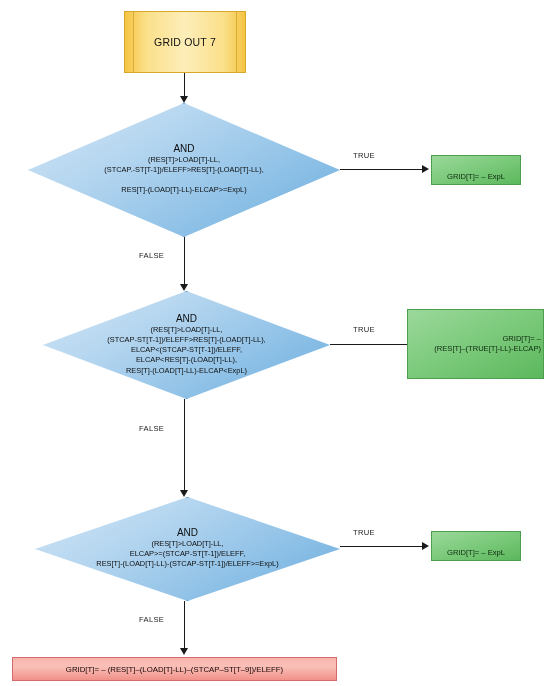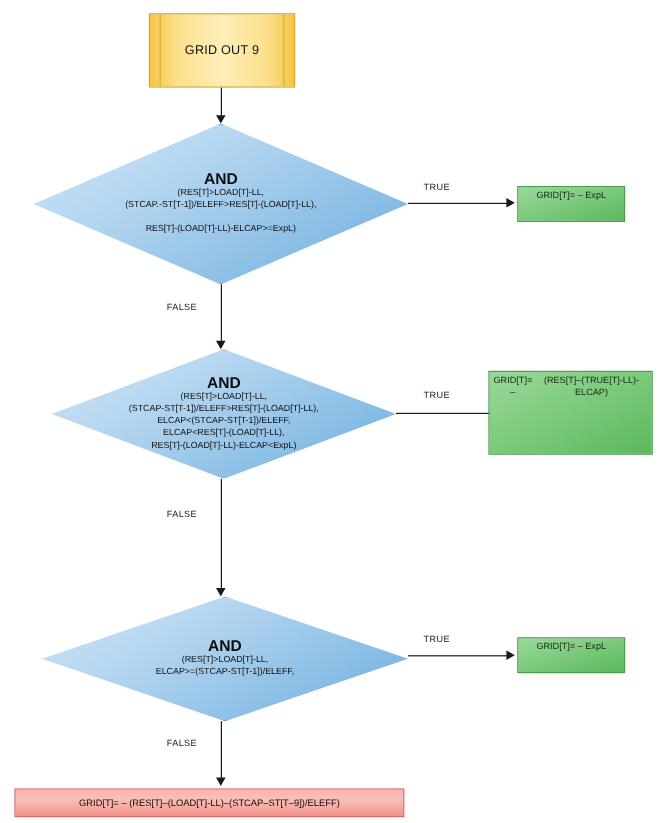--- a/index.html
+++ b/index.html
@@ -63,33 +63,33 @@
     transform: translate(-50%, -50%);
     width: 100%;
     text-align: center;
     color: #0d0d0d;
     font-size: 7.4px;
     line-height: 10.2px;
     z-index: 3;
     white-space: nowrap;
   }
   .diamond-text .and {
-    font-weight: bold;
-    font-size: 13px;
+    font-weight: normal;
+    font-size: 10px;
     display: block;
     margin-bottom: .5px;
   }
 
   
   .green-box {
     position: absolute;
     border: 1px solid #4e9c4e;
     background: linear-gradient(to bottom right, #9bd89b 0%, #7ecb7e 45%, #5cb85c 100%);
     display: flex;
-    align-items: flex-start;
+    align-items: flex-end;
     justify-content: center;
     text-align: center;
     color: #10290f;
     font-size: 7.6px;
     line-height: 10px;
     padding: 2px;
   }
 
   
   .red-box {
@@ -140,21 +140,21 @@
   }
 </style>
 </head>
 <body>
 
 <div id="canvas">
 
   <div class="proc-box" style="left:124px; top:11px; width:122px; height:62px;">
     <span class="bar left"></span>
     <span class="bar right"></span>
-    <span class="proc-label">GRID OUT 9</span>
+    <span class="proc-label">GRID OUT 7</span>
   </div>
 
   <div class="v-line" style="left:184px; top:73px; height:24px;"></div>
   <div class="arrow-down" style="left:180px; top:96px;"></div>
 
   <div class="diamond-wrap" style="left:28px; top:103px; width:312px; height:134px;">
     <div class="diamond-shape"></div>
     <div class="diamond-text">
       <span class="and">AND</span>
       <span>(RES[T]&gt;LOAD[T]-LL,</span><br>
@@ -185,35 +185,36 @@
       <span>ELCAP&lt;(STCAP-ST[T-1])/ELEFF,</span><br>
       <span>ELCAP&lt;RES[T]-(LOAD[T]-LL),</span><br>
       <span>RES[T]-(LOAD[T]-LL)-ELCAP&lt;ExpL)</span>
     </div>
   </div>
 
   <div class="h-line" style="left:330px; top:344px; width:94px;"></div>
   <div class="arrow-right" style="left:422px; top:340px;"></div>
   <div class="edge-label" style="left:353px; top:325px;">TRUE</div>
 
-  <div class="green-box" style="left:407px; top:309px; width:137px; height:70px; ">
+  <div class="green-box" style="left:407px; top:309px; width:137px; height:70px; flex-direction:column;">
     <span>GRID[T]= –</span>
     <span>(RES[T]–(TRUE[T]-LL)-ELCAP)</span>
   </div>
 
   <div class="v-line" style="left:184px; top:399px; height:92px;"></div>
   <div class="arrow-down" style="left:180px; top:490px;"></div>
   <div class="edge-label" style="left:139px; top:424px;">FALSE</div>
 
   <div class="diamond-wrap" style="left:35px; top:497px; width:305px; height:104px;">
     <div class="diamond-shape"></div>
     <div class="diamond-text">
       <span class="and">AND</span>
       <span>(RES[T]&gt;LOAD[T]-LL,</span><br>
       <span>ELCAP&gt;=(STCAP-ST[T-1])/ELEFF,</span><br>
+      <span>RES[T]-(LOAD[T]-LL)-(STCAP-ST[T-1])/ELEFF&gt;=ExpL)</span>
     </div>
   </div>
 
   <div class="h-line" style="left:340px; top:546px; width:84px;"></div>
   <div class="arrow-right" style="left:422px; top:542px;"></div>
   <div class="edge-label" style="left:353px; top:528px;">TRUE</div>
 
   <div class="green-box" style="left:431px; top:531px; width:90px; height:30px;">
     <span>GRID[T]= – ExpL</span>
   </div>

